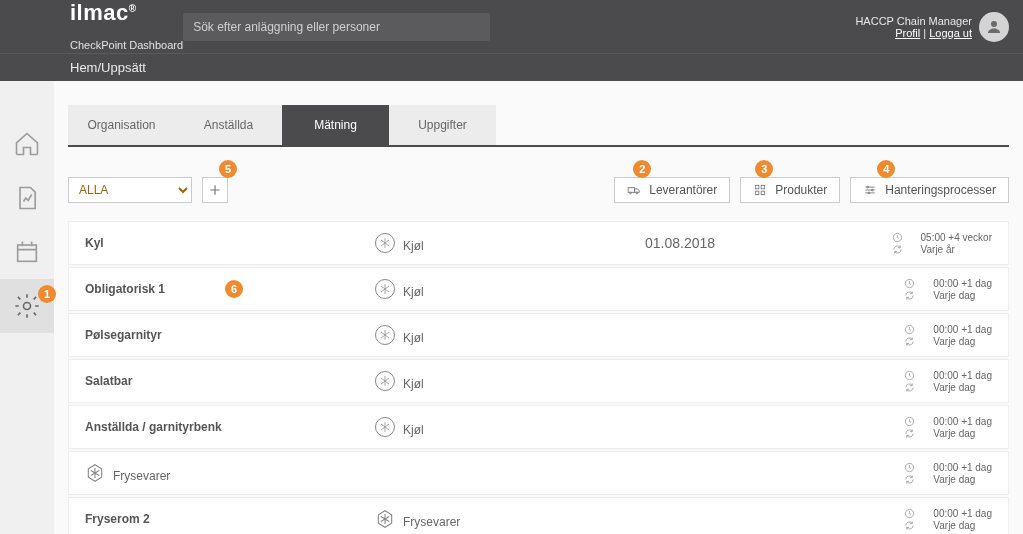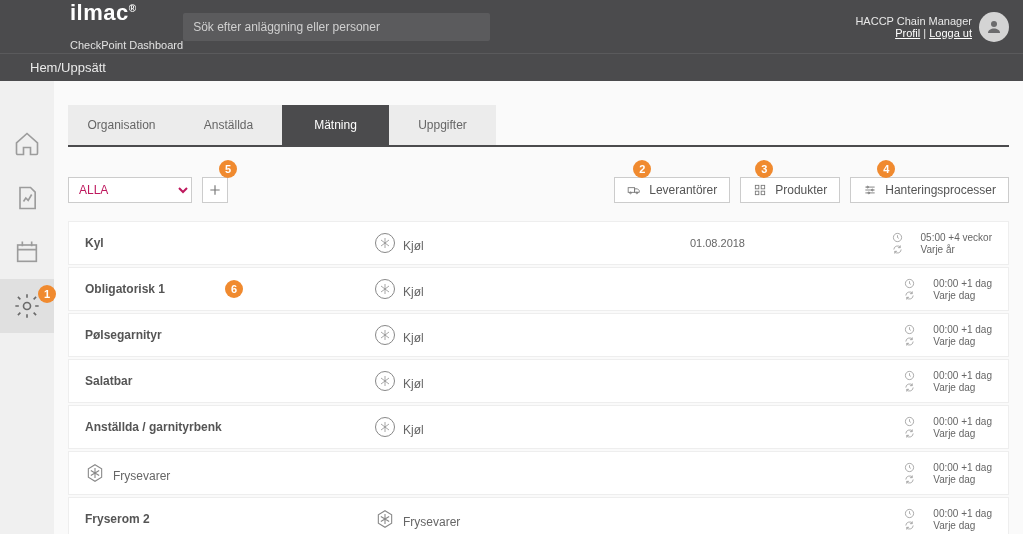--- a/index.html
+++ b/index.html
@@ -12,50 +12,50 @@
   .brand-sub { font-size: 11px; color: #e2e2e2; margin-top: 15px; }
   .search { }
   .search input { width: 307px; height: 28px; background: #5b5b5d; border: none; color: #ddd; padding: 0 10px; font-size: 12px; border-radius: 2px; }
   .search input::placeholder { color: #d0d0d0; }
   .header-right { margin-left: auto; display: flex; align-items: center; gap: 7px; }
   .header-right .meta { text-align: right; font-size: 11px; color: #e8e8e8; }
   .header-right .meta .row2 a { color: #fff; text-decoration: underline; }
   .avatar { width: 30px; height: 30px; border-radius: 50%; background: #d4d4d4; display: flex; align-items: center; justify-content: center; }
   .avatar svg { width: 18px; height: 18px; fill: #6b6b6d; }
 
-  .crumbs { height: 28px; background: #4b4b4d; border-top: 1px solid #5a5a5c; display: flex; align-items: center; padding-left: 30px; font-size: 13px; color: #eaeaea; }
+  .crumbs { height: 28px; background: #4b4b4d; border-top: 1px solid #5a5a5c; display: flex; align-items: center; padding-left: 70px; font-size: 13px; color: #eaeaea; }
 
   .layout { display: flex; height: calc(534px - 81px); }
   .sidebar { width: 54px; background: #f0f0f0; display: flex; flex-direction: column; align-items: center; padding-top: 48px; gap: 24px; position: relative; }
   .side-item { width: 30px; height: 30px; display: flex; align-items: center; justify-content: center; position: relative; }
   .side-item svg { width: 28px; height: 28px; stroke: #9c9c9c; fill: none; stroke-width: 1.4; }
   .side-active svg { stroke: #6a6a6a; }
   .side-active-bg { background: #e0e0e0; width: 54px; height: 54px; position: absolute; left: 0; display: flex; align-items: center; justify-content: center; }
 
   .badge { position: absolute; width: 18px; height: 18px; border-radius: 50%; background: #f08a2f; color: #fff; font-size: 11px; font-weight: bold; display: flex; align-items: center; justify-content: center; }
 
   .content { flex: 1; background: #fafafa; padding: 24px 14px 0 14px; overflow: hidden; }
 
   .tabs { display: flex; border-bottom: 2px solid #4b4b4d; }
   .tab { width: 107px; height: 40px; display: flex; align-items: center; justify-content: center; font-size: 12px; background: #ececec; color: #666; cursor: pointer; }
   .tab.active { background: #4b4b4d; color: #fff; }
 
   .toolbar { display: flex; align-items: center; margin: 30px 0 18px 0; position: relative; }
-  .select { width: 124px; height: 26px; border: 1px solid #ccc; background: #fff; font-size: 12px; padding: 0 6px; color: #be185d; }
+  .select { width: 124px; height: 26px; border: 1px solid #ccc; background: #fff; font-size: 12px; padding: 0 6px; color: #a16207; }
   .add-btn { width: 26px; height: 26px; border: 1px solid #ccc; background: #fff; margin-left: 10px; display: flex; align-items: center; justify-content: center; cursor: pointer; position: relative; }
   .add-btn svg { width: 14px; height: 14px; stroke: #777; stroke-width: 2; }
   .toolbar-right { margin-left: auto; display: flex; gap: 10px; }
   .tool-btn { height: 26px; border: 1px solid #ccc; background: #fff; display: flex; align-items: center; gap: 8px; padding: 0 12px; font-size: 12px; color: #555; cursor: pointer; position: relative; }
   .tool-btn svg { width: 14px; height: 14px; stroke: #777; fill: none; stroke-width: 1.5; }
 
   .rows { display: flex; flex-direction: column; gap: 2px; }
   .row { height: 44px; background: #fff; border: 1px solid #eee; display: flex; align-items: center; padding: 0 16px; position: relative; }
   .row-name { width: 290px; font-size: 12px; font-weight: bold; color: #555; position: relative; }
   .row-type { display: flex; align-items: flex-end; gap: 8px; font-size: 12px; color: #666; width: 270px; }
-  .row-date { width: 100px; font-size: 11px; color: #666; text-align: right; }
+  .row-date { width: 100px; font-size: 14px; color: #666; text-align: left; }
   .row-sched { margin-left: auto; display: flex; flex-direction: column; gap: 1px; font-size: 10px; color: #666; }
   .row-sched .line { display: flex; align-items: center; gap: 18px; }
   .row-sched svg { width: 11px; height: 11px; stroke: #888; fill: none; stroke-width: 1.5; }
   .snow-icon { width: 20px; height: 20px; border: 1.3px solid #888; border-radius: 50%; display: flex; align-items: center; justify-content: center; }
   .snow-icon svg { width: 12px; height: 12px; stroke: #888; stroke-width: 1.5; fill: none; }
   .hex-icon { width: 20px; height: 20px; display: flex; align-items: center; justify-content: center; }
   .hex-icon svg { width: 20px; height: 20px; stroke: #888; stroke-width: 1.3; fill: none; }
 </style>
 </head>
 <body>

